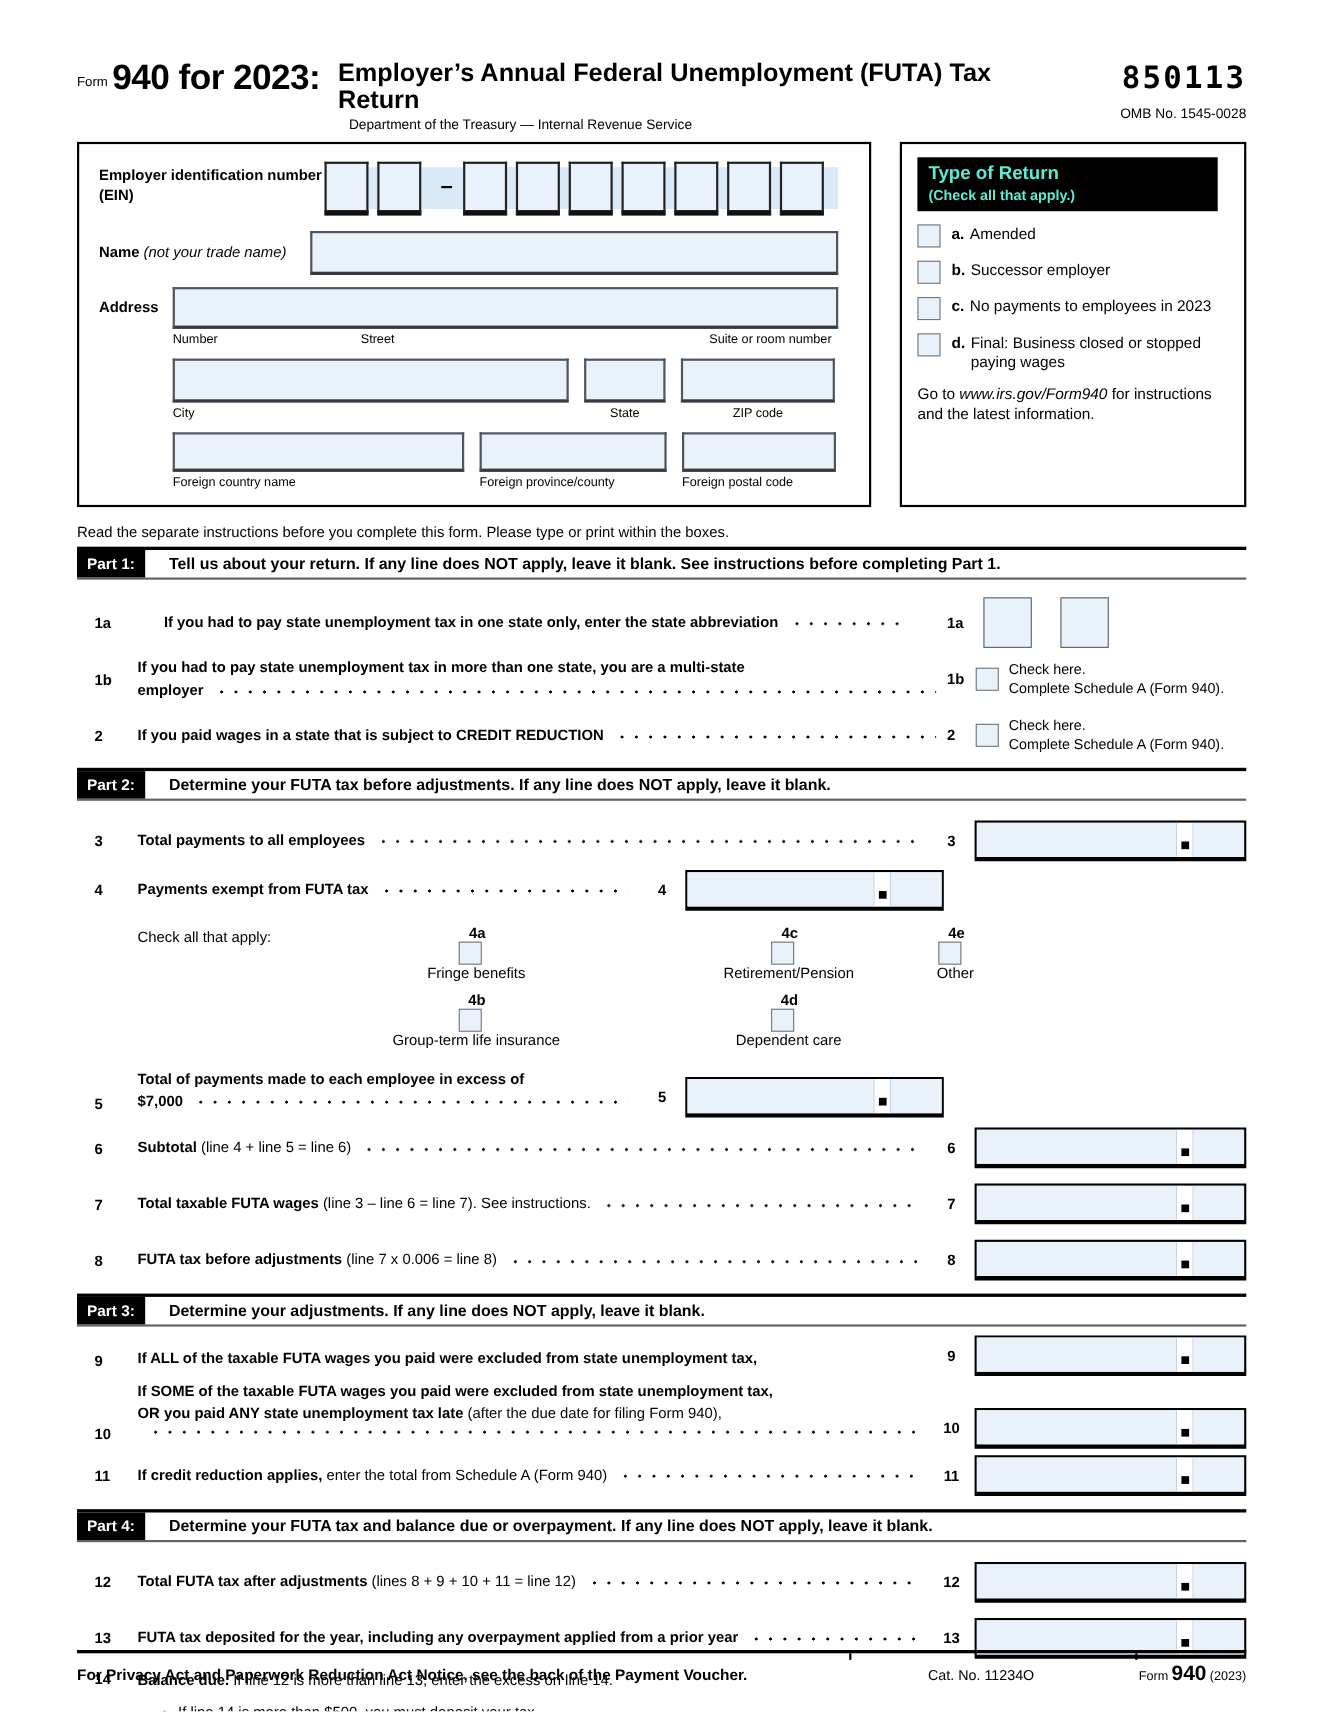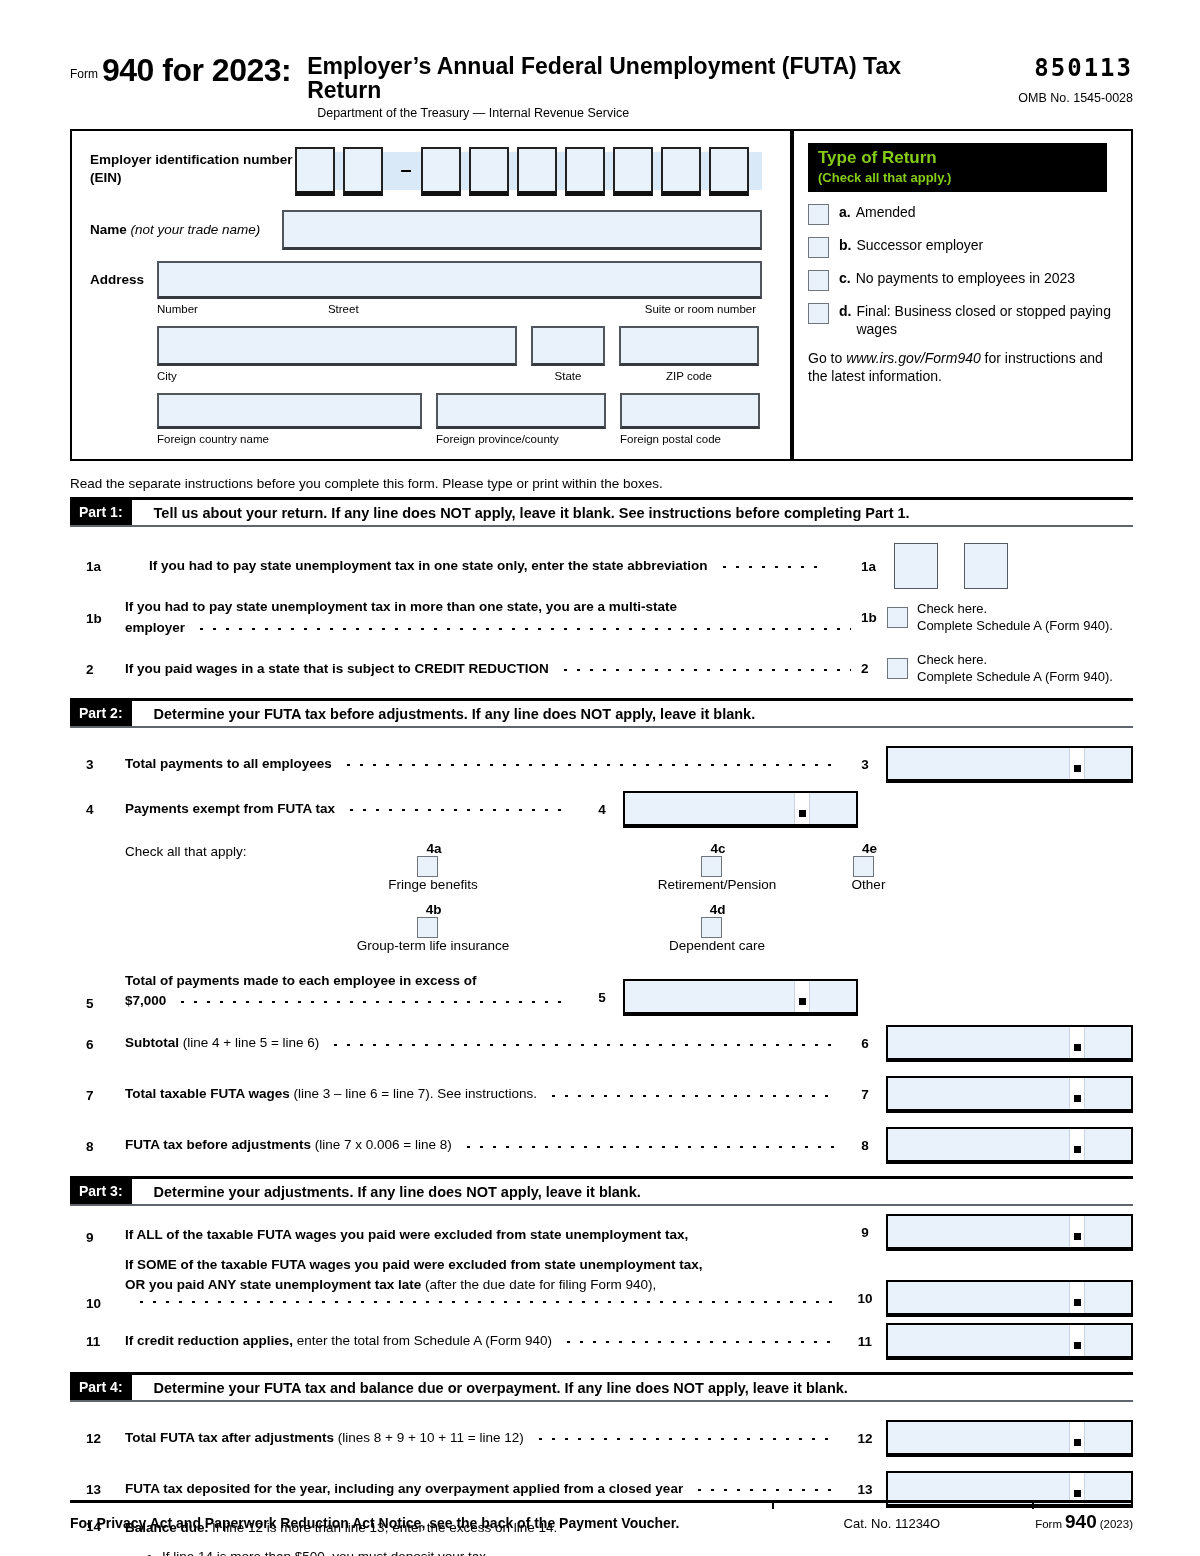--- a/index.html
+++ b/index.html
@@ -10,25 +10,25 @@
 
   
   .hdr { display:flex; align-items:flex-start; }
   .hdr-left { display:flex; align-items:flex-end; white-space:nowrap; }
   .hdr-form { font-size:12px; padding-bottom:5px; }
   .hdr-940 { font-size:32px; font-weight:900; letter-spacing:-0.5px; line-height:1; margin-left:4px; }
   .hdr-center { flex:1; margin-left:16px; }
   .hdr-title { font-size:23px; font-weight:bold; line-height:1.05; }
   .hdr-dept { font-size:12.5px; margin-top:4px; margin-left:10px; }
   .hdr-right { width:215px; text-align:right; }
-  .hdr-code { font-family:"DejaVu Sans Mono", monospace; font-size:24px; font-weight:bold; letter-spacing:2px; }
+  .hdr-code { font-family:"DejaVu Sans Mono", monospace; font-size:28px; font-weight:bold; letter-spacing:2px; }
   .hdr-omb { font-size:12.5px; margin-top:9px; }
 
   
-  .emp-row { display:flex; margin-top:9px;border-radius:10px; }
+  .emp-row { display:flex; gap:26px; margin-top:9px;border-radius:10px; }
   .emp-box { width:722px; border:2px solid #000; padding:12px 28px 14px 18px; }
   .type-box { flex:1; border:2px solid #000; padding:12px 14px 12px 14px; align-self:stretch; }
 
   .ein-row { display:flex; }
   .ein-label { width:205px; min-width:205px; font-weight:bold; font-size:13.5px; line-height:1.3; padding-top:8px; }
   .ein-comb { flex:1; position:relative; display:flex; align-items:center; height:56px; }
   .ein-strip { position:absolute; left:0; right:0; top:9px; bottom:9px; background:var(--strip); }
   .ein-cell { position:relative; width:40px; height:49px; background:var(--field);
               border:2px solid #222; border-bottom:5px solid #111; margin-right:8px; }
   .ein-cell:last-child { margin-right:0; }
@@ -46,21 +46,21 @@
   .sub-addr { display:flex; margin-left:67px; }
   .sub-addr .s2 { margin-left:130px; }
   .sub-addr .s3 { margin-left:auto; margin-right:6px; }
   .cols { display:flex; gap:14px; margin-left:67px; margin-top:11px; }
   .col { display:flex; flex-direction:column; }
   .cw360{width:360px;} .cw74{width:74px;} .cw140{width:140px;} .cw265{width:265px;} .cw170{width:170px;}
   .col .fld { width:100%; }
   .col .sub.ctr { text-align:center; }
   .fld.h36 { height:36px; }
 
-  .tor-head { background:#000; color:#84cc16; padding:5px 10px 7px 10px; margin-right:10px; }
+  .tor-head { background:#000; color:#5eead4; padding:5px 10px 7px 10px; margin-right:10px; }
   .tor-title { font-size:17px; font-weight:bold; }
   .tor-sub { font-size:13px; font-weight:bold; margin-top:2px; }
   .cb { width:21px; height:21px; min-width:21px; background:var(--field); border:1.6px solid #70757c; }
   .tor-item { display:flex; align-items:flex-start; margin-top:12px; font-size:14px; line-height:1.25; }
   .tor-item .cb { margin-right:10px; margin-top:0; }
   .tor-key { font-weight:bold; margin-right:5px; white-space:nowrap; }
   .tor-goto { font-size:14px; line-height:1.3; margin-top:11px; }
 
   
   .intro { font-size:13.5px; margin-top:15px; }
@@ -506,21 +506,21 @@
         <div class="amt-d"></div>
           <div class="amt-sep"></div>
           <div class="amt-c"></div>
       </div>
     </div>
   </div>
 
   <div class="frow mt14 ac">
     <div class="fnum">13</div>
     <div class="ftext lline">
-      <span class="b">FUTA tax deposited for the year, including any overpayment applied from a closed year</span>
+      <span class="b">FUTA tax deposited for the year, including any overpayment applied from a prior year</span>
       <span class="dots"></span>
     </div>
     <div class="ramt">
       <span class="amt-num">13</span>
       <div class="amt-box">
         <div class="amt-d"></div>
           <div class="amt-sep"></div>
           <div class="amt-c"></div>
       </div>
     </div>

